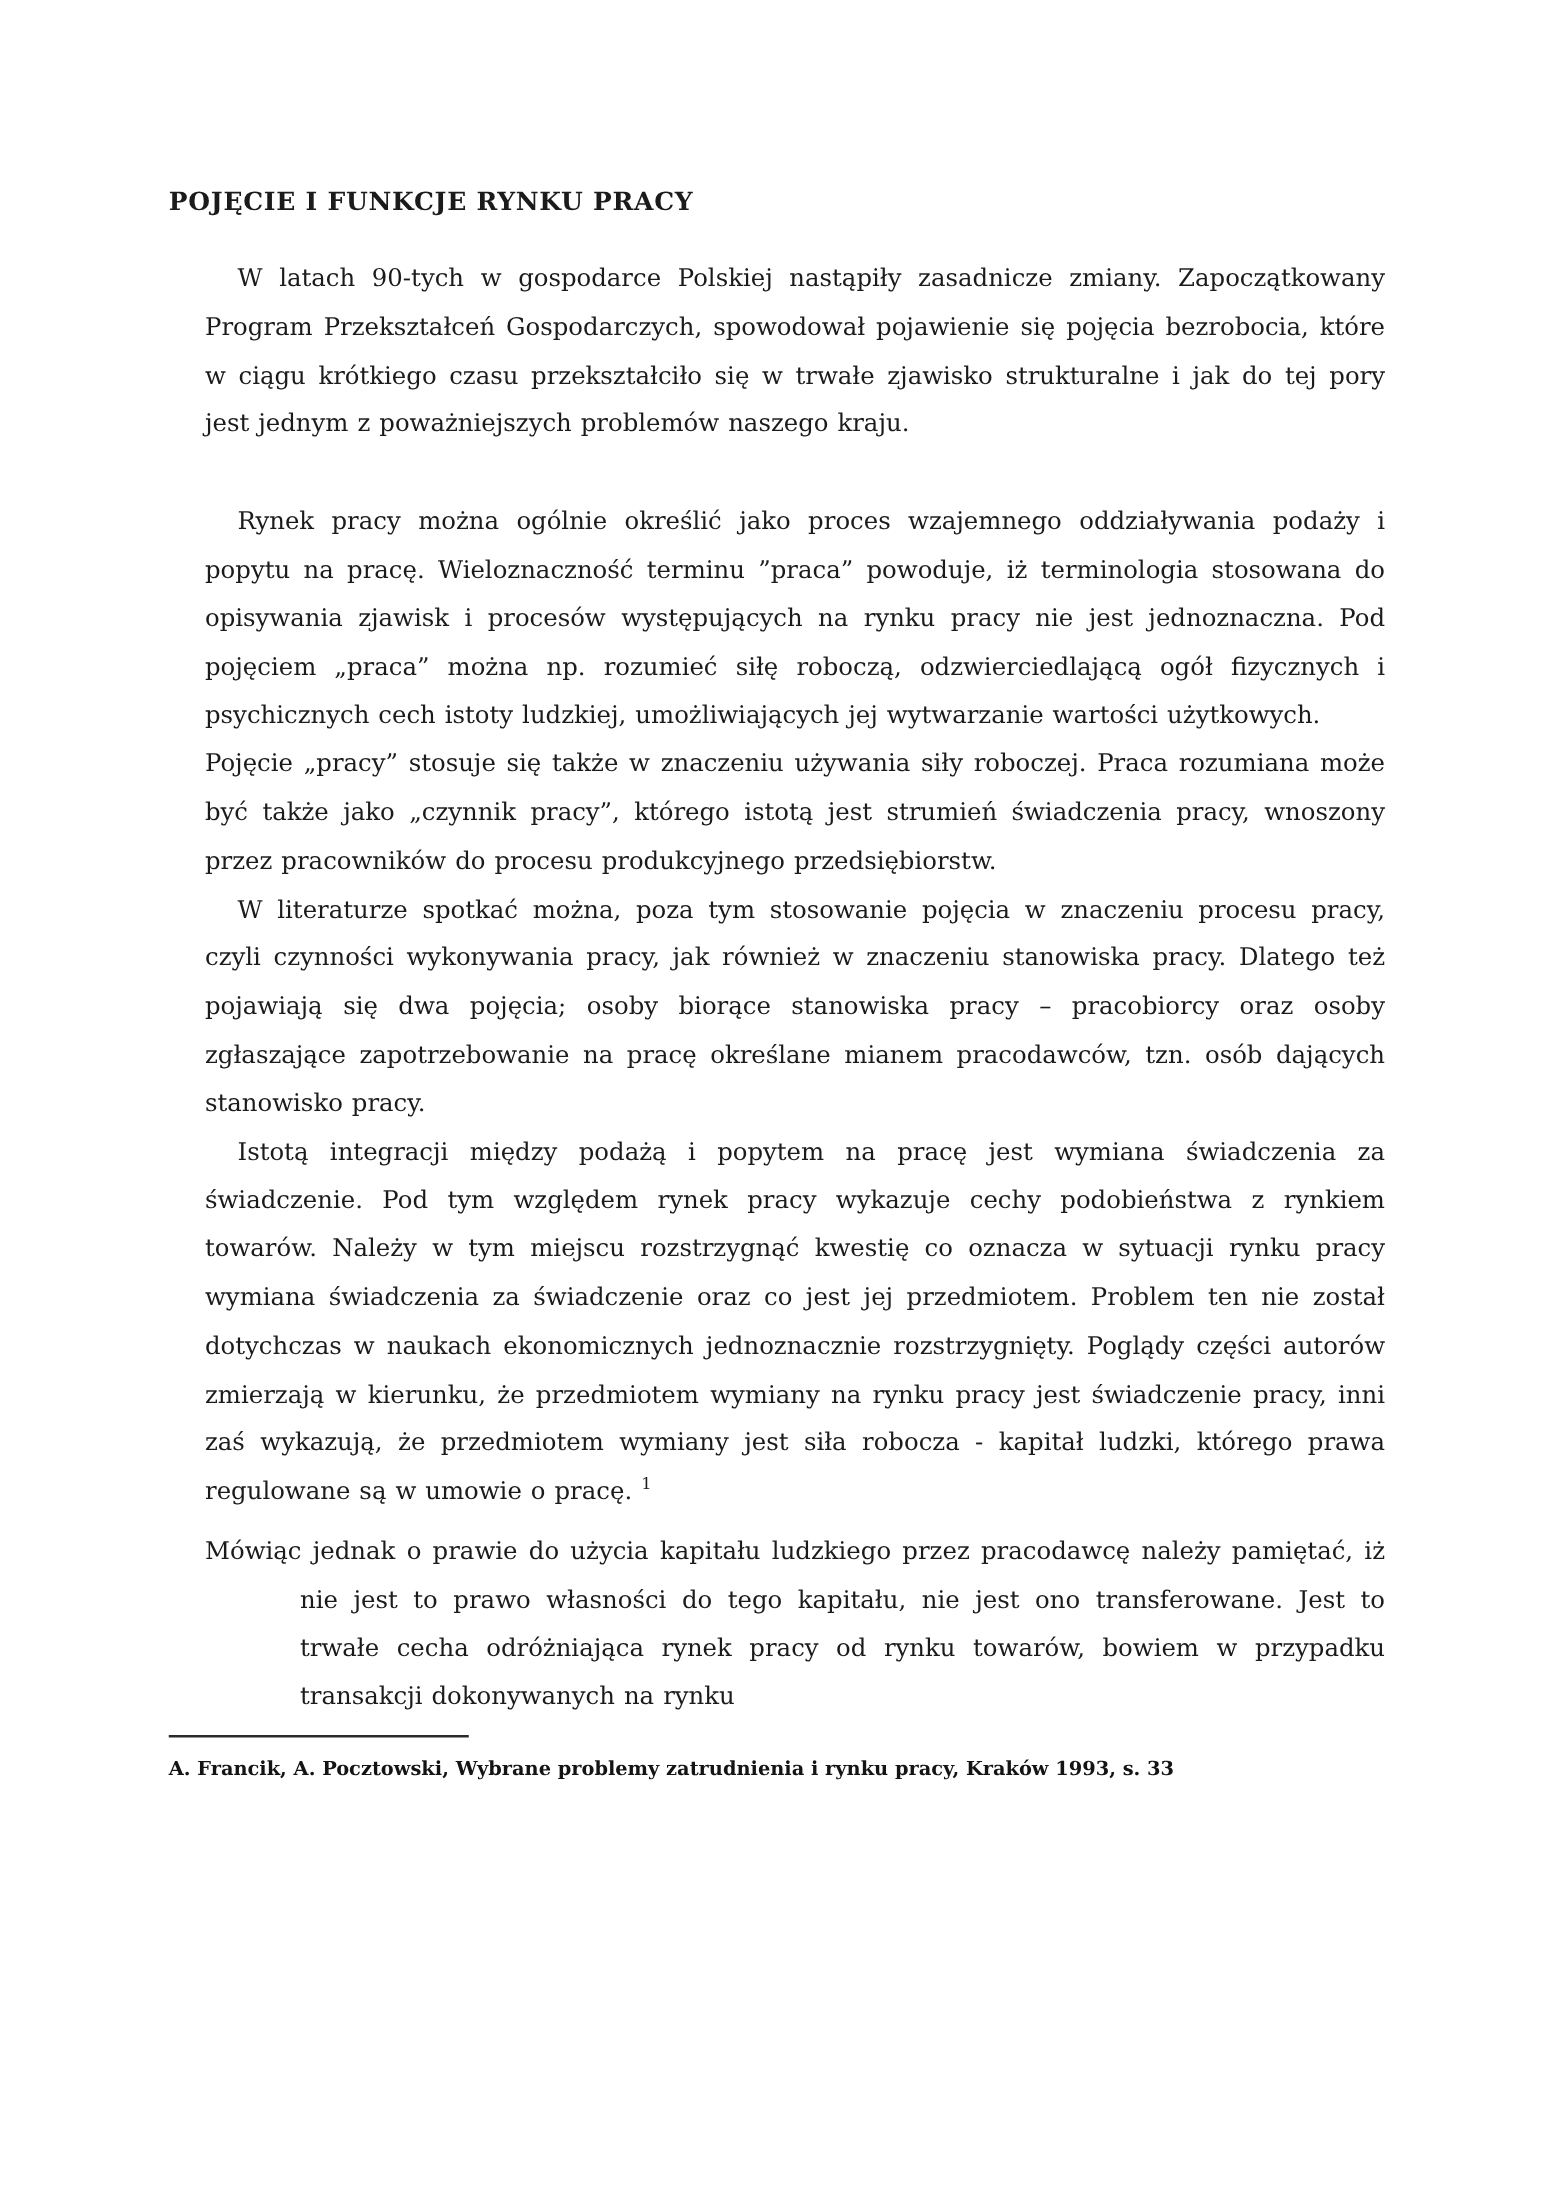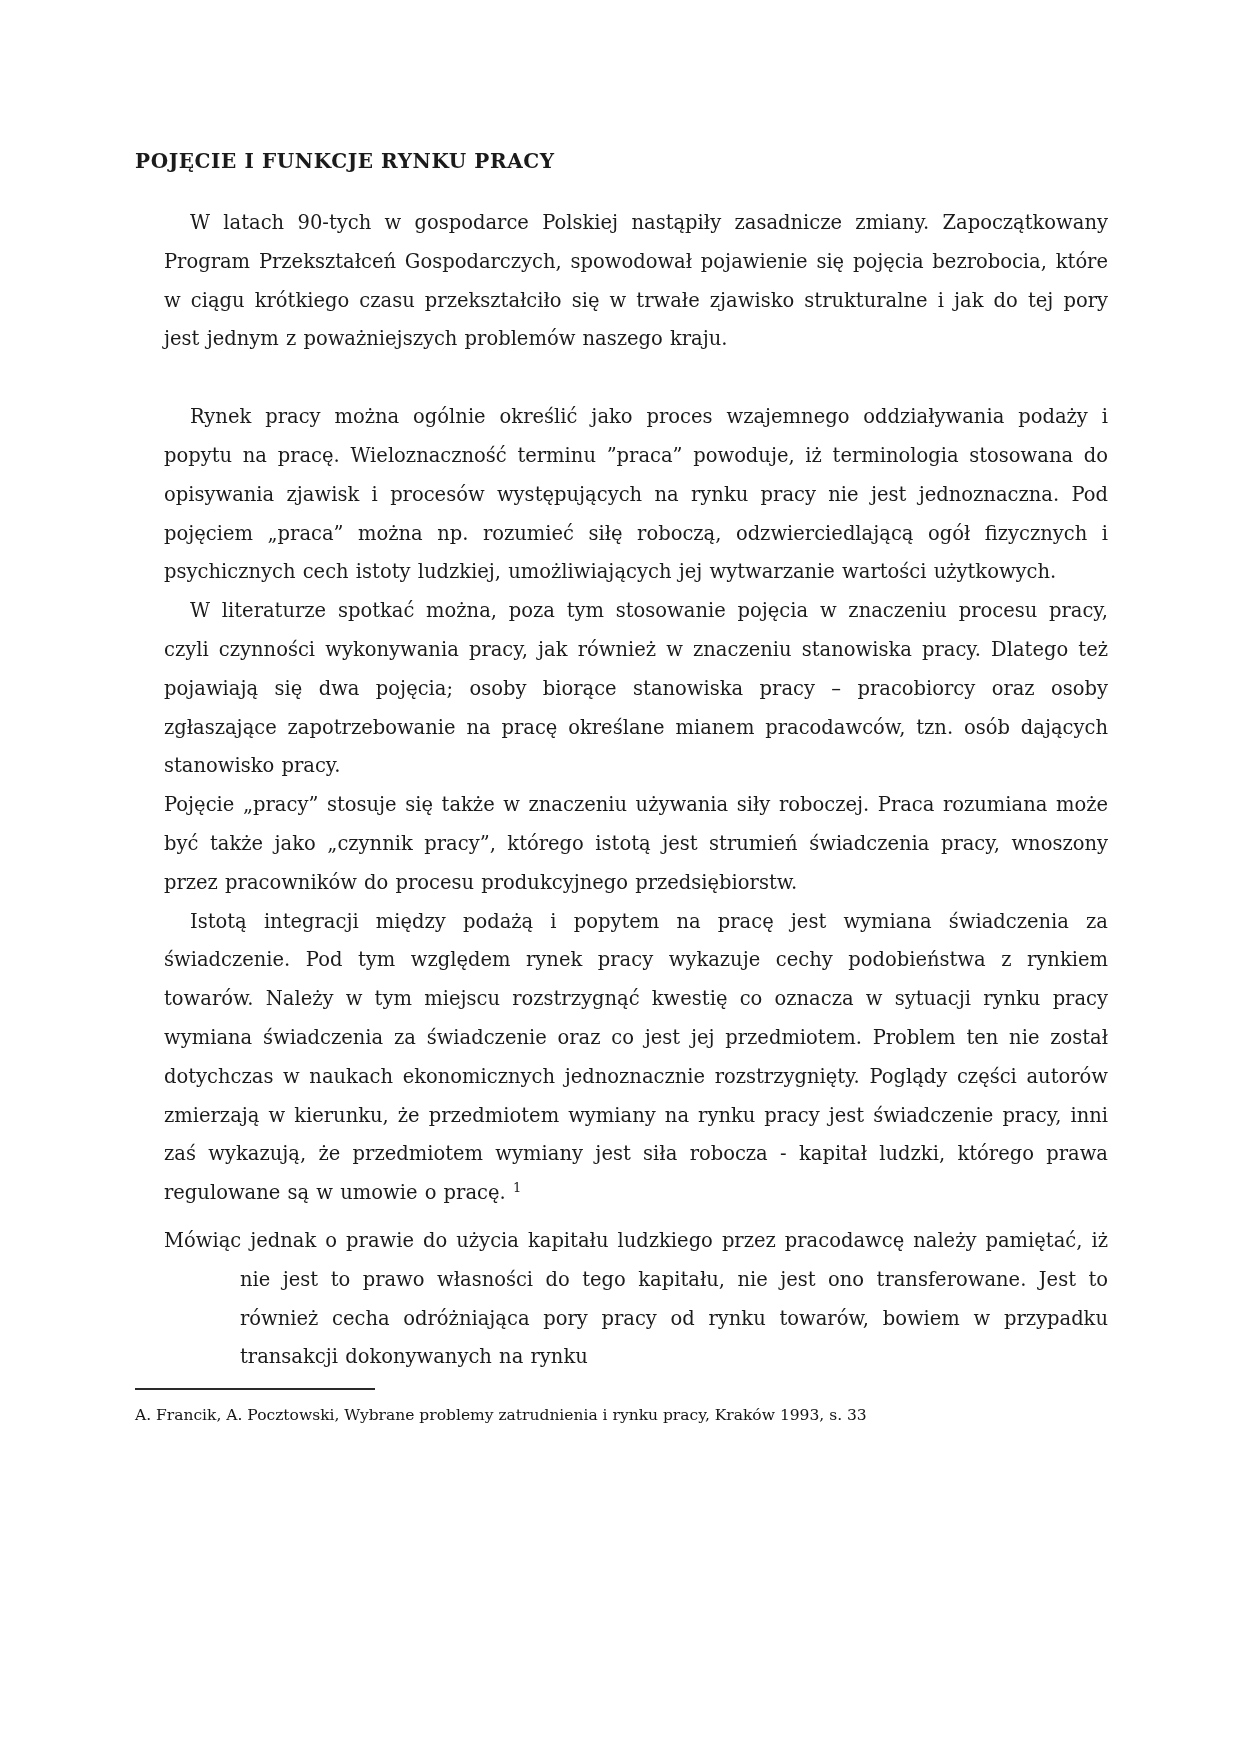--- a/index.html
+++ b/index.html
@@ -40,20 +40,21 @@
   .fn-ref {
     font-size: 13px;
     vertical-align: super;
     line-height: 0;
   }
   .footnote {
     position: absolute;
     top: 1388px;
     left: 135px;
     right: 132px;
+    font-weight: bold;
   }
   .footnote-rule {
     width: 240px;
     border-top: 2px solid #2a2a2a;
     margin-bottom: 14px;
   }
   .footnote-text {
     font-size: 15.5px;
     line-height: 22px;
     color: #141414;
@@ -64,27 +65,27 @@
 
 <div class="page">
 
   <div class="content">
     <h1 class="title">POJĘCIE I FUNKCJE RYNKU PRACY</h1>
 
     <p class="para indent gap-after">W latach  90-tych w  gospodarce Polskiej nastąpiły zasadnicze zmiany. Zapoczątkowany Program Przekształceń Gospodarczych, spowodował pojawienie się pojęcia bezrobocia, które w ciągu krótkiego czasu  przekształciło się w trwałe zjawisko strukturalne i jak do tej pory jest jednym z poważniejszych problemów naszego kraju.</p>
 
     <p class="para indent">Rynek pracy można ogólnie określić jako proces wzajemnego oddziaływania podaży i popytu na pracę. Wieloznaczność terminu ”praca”  powoduje, iż terminologia stosowana do opisywania  zjawisk i procesów występujących na rynku pracy nie jest jednoznaczna. Pod pojęciem „praca” można  np. rozumieć siłę roboczą, odzwierciedlającą ogół fizycznych i psychicznych cech istoty ludzkiej, umożliwiających jej wytwarzanie wartości użytkowych.</p>
 
+    <p class="para">Pojęcie „pracy” stosuje się także w znaczeniu używania siły roboczej. Praca rozumiana może być także jako „czynnik pracy”, którego istotą jest strumień świadczenia pracy, wnoszony przez pracowników do procesu produkcyjnego przedsiębiorstw.</p>
+
     <p class="para indent">W literaturze spotkać można, poza tym stosowanie pojęcia w znaczeniu procesu pracy, czyli czynności wykonywania pracy, jak również w znaczeniu stanowiska pracy. Dlatego też pojawiają się dwa  pojęcia; osoby biorące stanowiska pracy – pracobiorcy oraz osoby zgłaszające zapotrzebowanie na pracę określane  mianem pracodawców, tzn. osób dających stanowisko pracy.</p>
-
-    <p class="para">Pojęcie „pracy” stosuje się także w znaczeniu używania siły roboczej. Praca rozumiana może być także jako „czynnik pracy”, którego istotą jest strumień świadczenia pracy, wnoszony przez pracowników do procesu produkcyjnego przedsiębiorstw.</p>
 
     <p class="para indent"><span>Istotą integracji między podażą i popytem na pracę jest wymiana świadczenia za świadczenie. Pod tym względem rynek pracy wykazuje cechy podobieństwa z rynkiem towarów. Należy w tym miejscu rozstrzygnąć kwestię co oznacza w sytuacji rynku pracy wymiana świadczenia za świadczenie oraz co jest jej przedmiotem. Problem ten nie został dotychczas w naukach ekonomicznych jednoznacznie rozstrzygnięty. Poglądy części autorów zmierzają w kierunku, że przedmiotem wymiany na rynku pracy jest świadczenie pracy, inni zaś wykazują, że przedmiotem wymiany jest siła robocza - kapitał ludzki, którego prawa regulowane są w umowie o pracę. </span><sup class="fn-ref">1</sup></p>
 
-    <p class="para hanging">Mówiąc jednak o prawie do użycia kapitału ludzkiego przez pracodawcę należy pamiętać, iż nie jest to prawo własności do tego kapitału, nie jest ono transferowane. Jest to również cecha odróżniająca pory pracy od rynku towarów, bowiem w przypadku transakcji dokonywanych na rynku</p>
+    <p class="para hanging">Mówiąc jednak o prawie do użycia kapitału ludzkiego przez pracodawcę należy pamiętać, iż nie jest to prawo własności do tego kapitału, nie jest ono transferowane. Jest to trwałe cecha odróżniająca rynek pracy od rynku towarów, bowiem w przypadku transakcji dokonywanych na rynku</p>
   </div>
 
   <div class="footnote">
     <div class="footnote-rule"></div>
     <p class="footnote-text">A. Francik, A. Pocztowski, Wybrane problemy zatrudnienia i rynku pracy, Kraków 1993, s. 33</p>
   </div>
 
 </div>
 
 </body></html>

